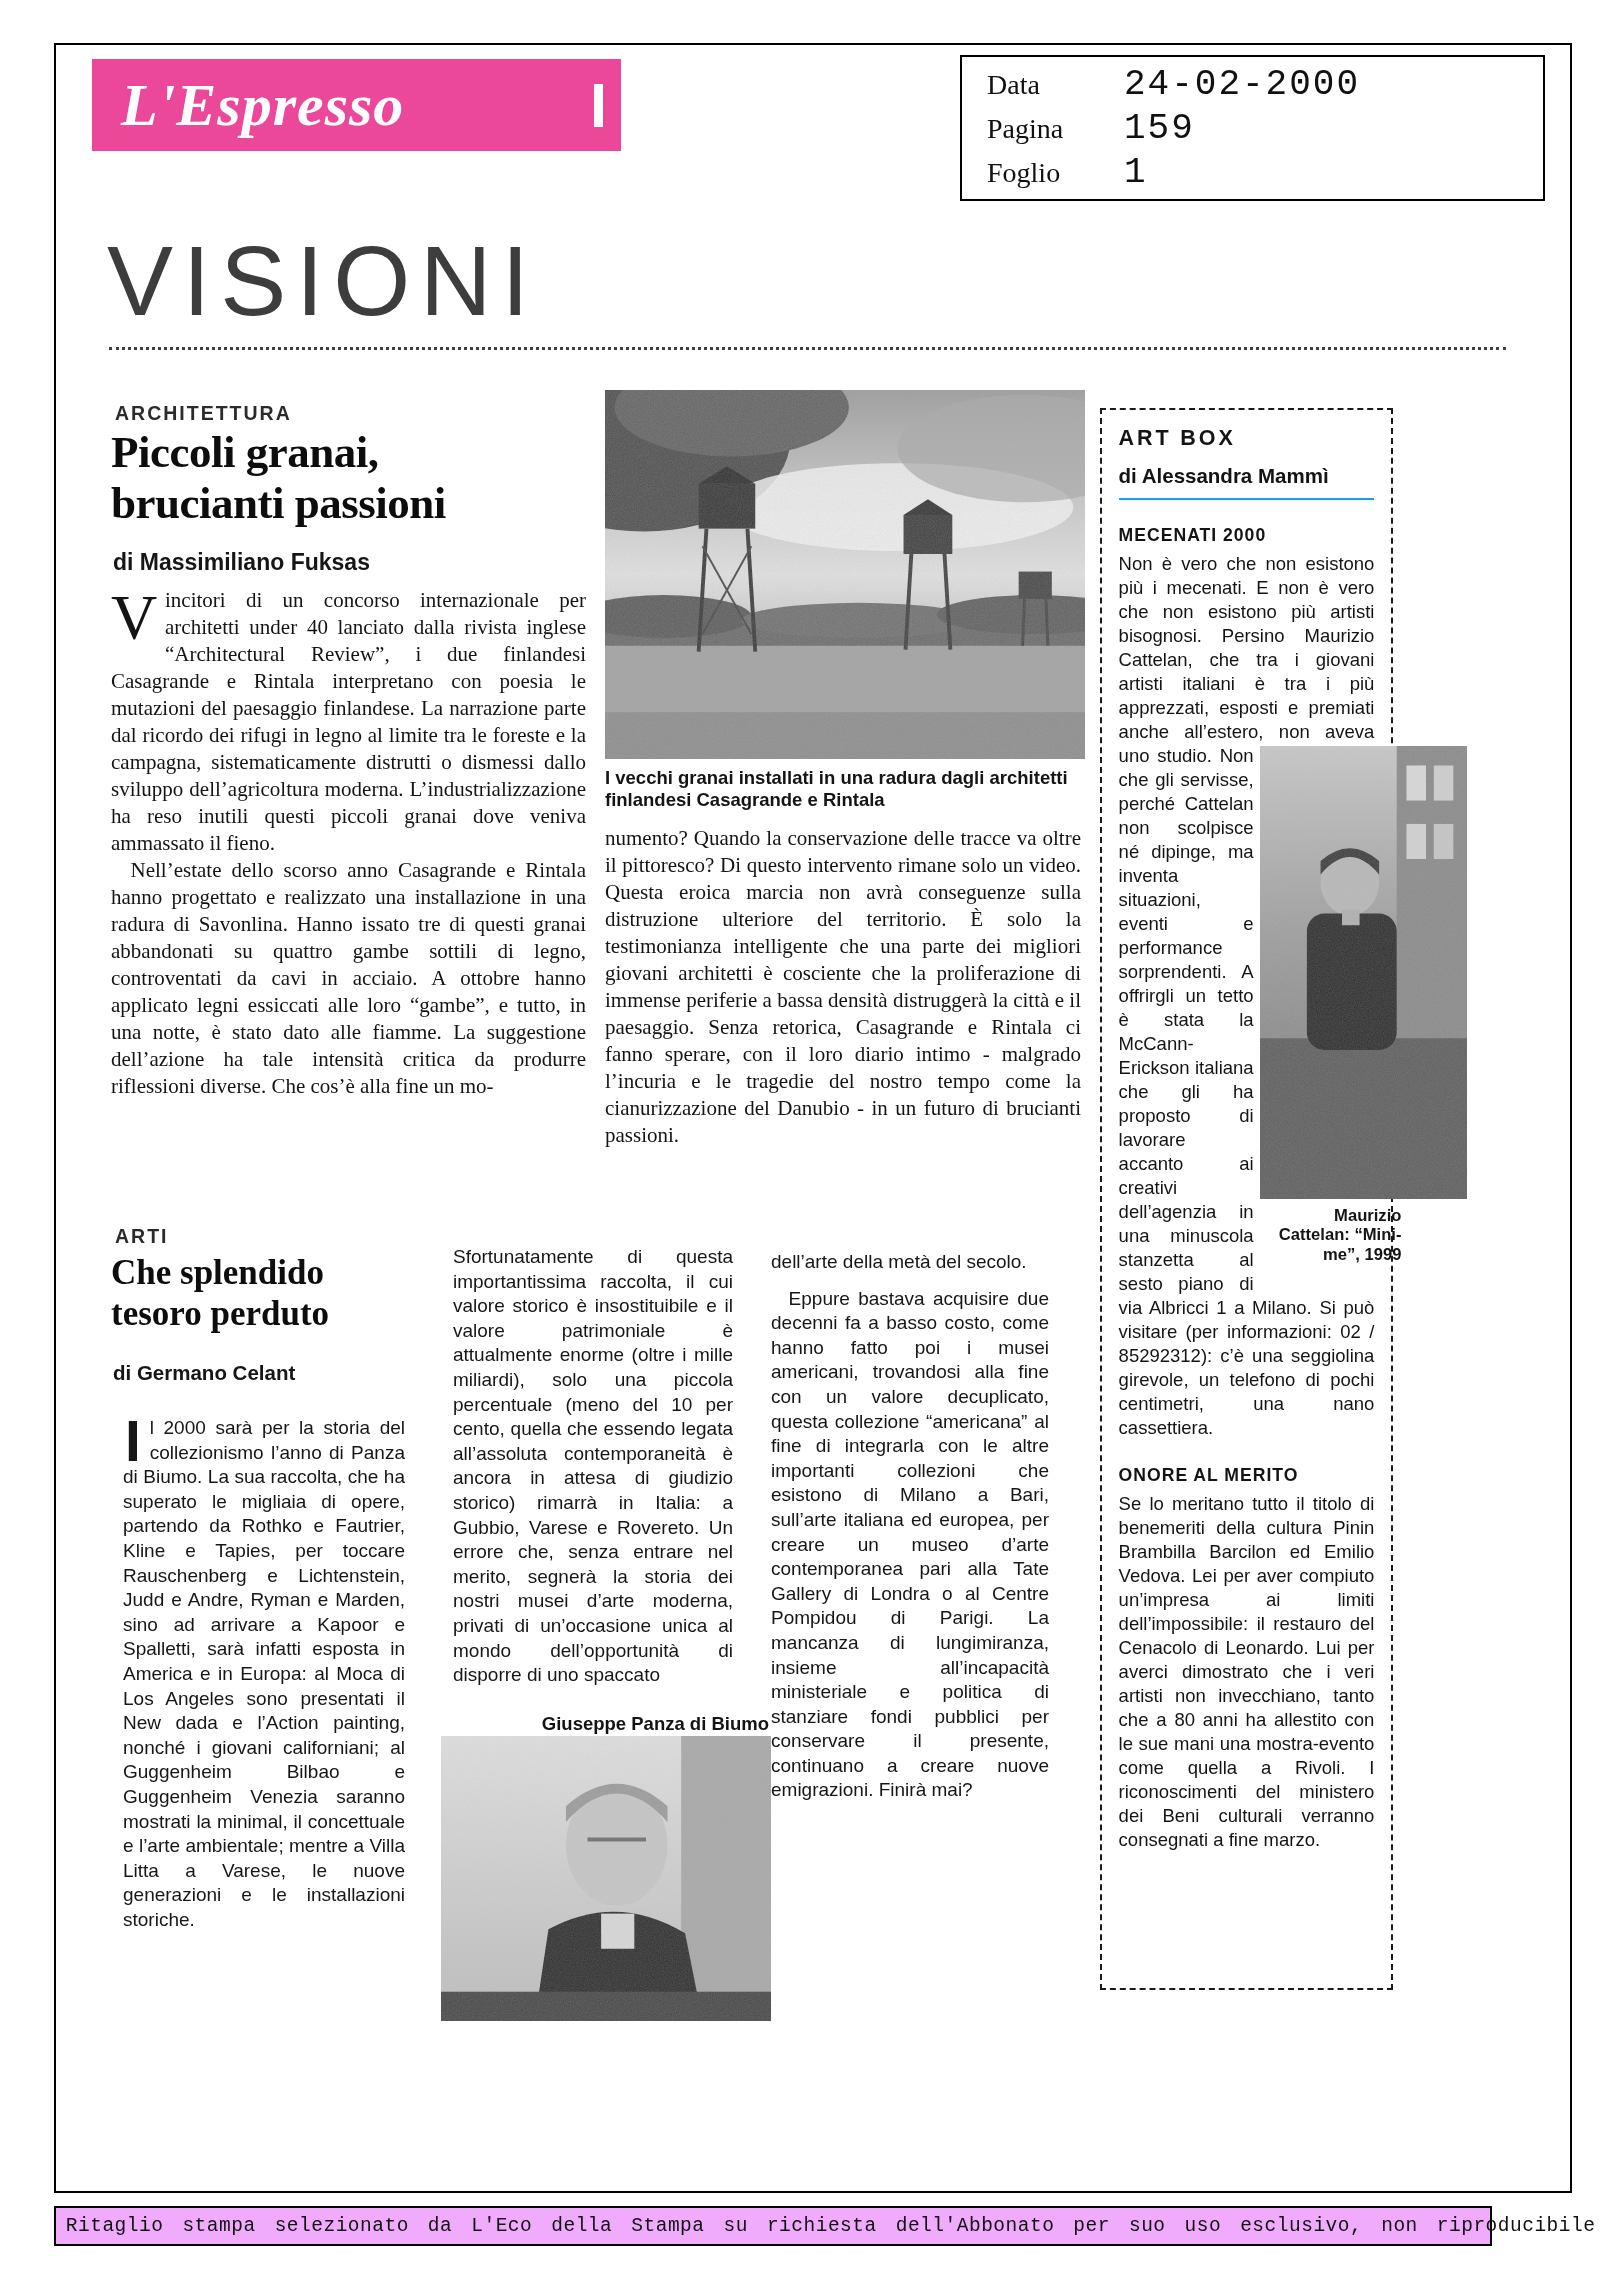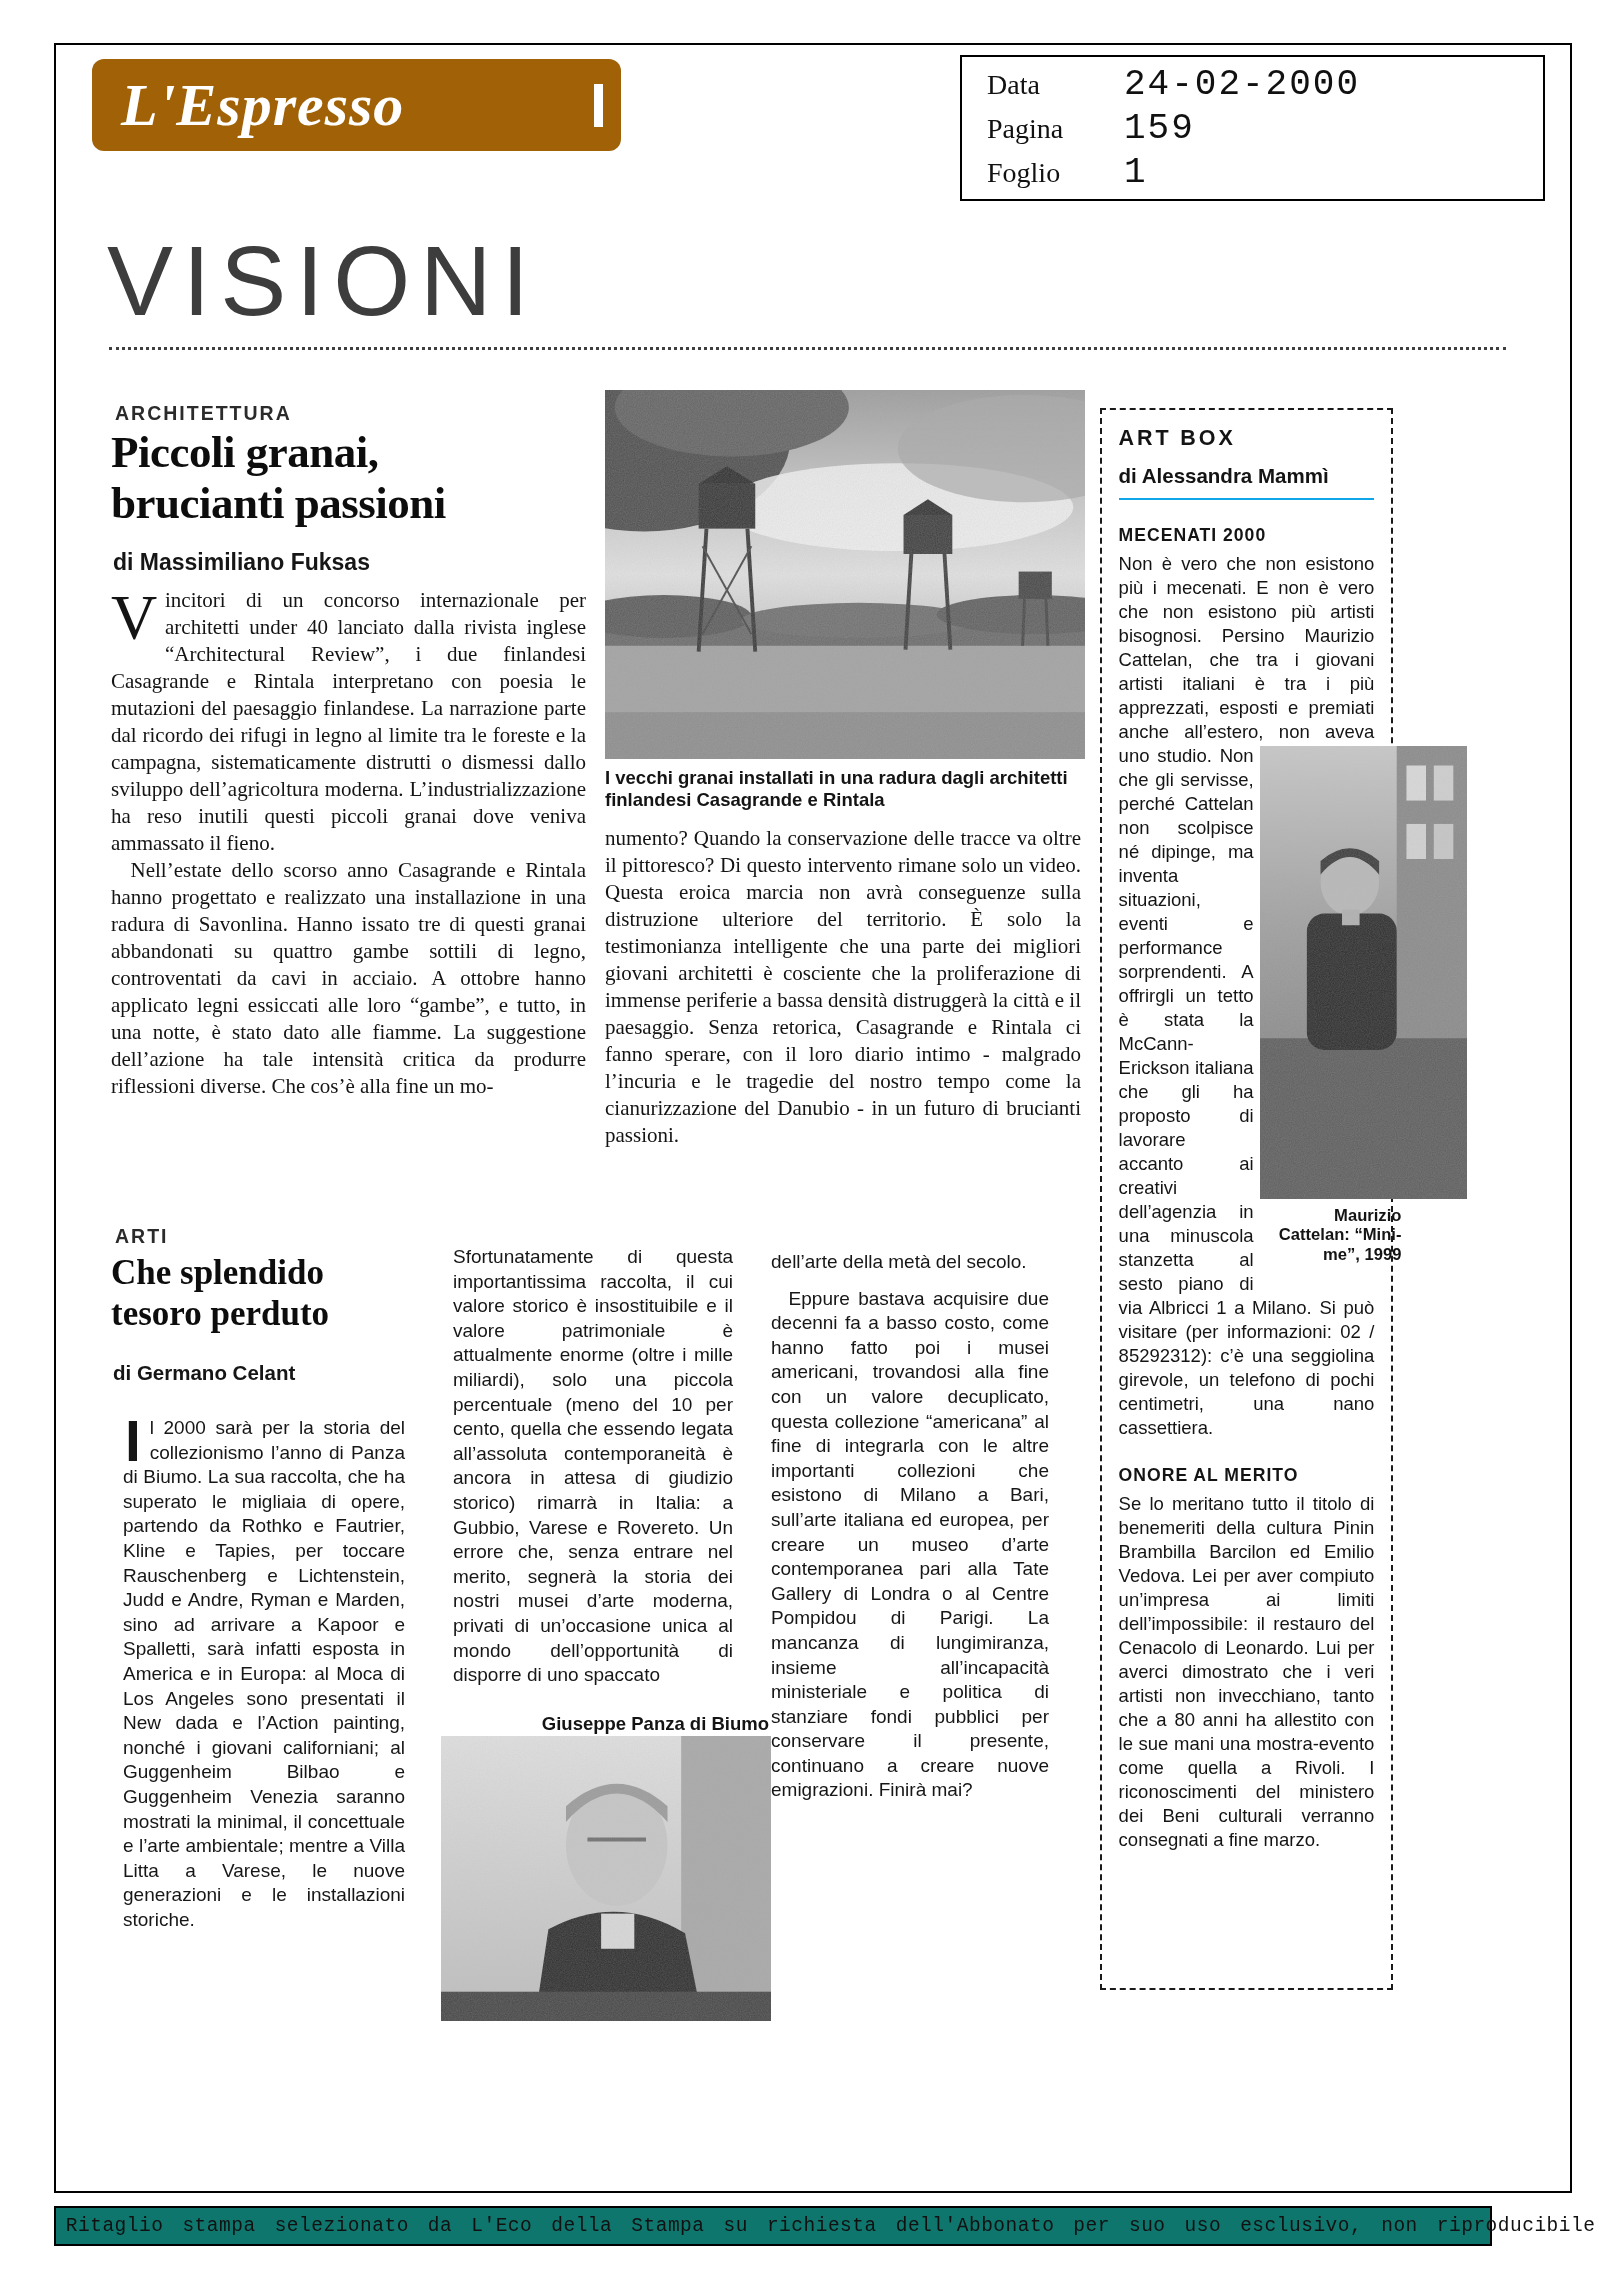--- a/index.html
+++ b/index.html
@@ -3,21 +3,21 @@
 <meta charset="utf-8">
 <style>
   html,body { margin:0; padding:0; background:#ffffff; }
   .page {
     position:relative; width:1623px; height:2272px; background:#fff;
     font-family:"Liberation Serif", serif; color:#111; overflow:hidden;
   }
   .frame { position:absolute; left:54px; top:43px; width:1514px; height:2146px; border:2.9px solid #000; }
 
   
-  .logo-box { position:absolute; left:92px; top:59px; width:529px; height:92px; background:#a16207; display:flex; align-items:center;border-radius:12px; }
+  .logo-box { position:absolute; left:92px; top:59px; width:529px; height:92px; background:#ec4899; display:flex; align-items:center; }
   .logo-text { color:#fff; font-family:"Liberation Serif", serif; font-style:italic; font-weight:bold; font-size:60px; padding-left:29px; letter-spacing:1px; }
   .logo-notch { position:absolute; right:17.6px; top:25px; width:9.8px; height:43px; background:#fff; }
 
   .meta-box { position:absolute; left:960px; top:55px; width:585px; height:146px; border:2.9px solid #000; box-sizing:border-box; padding:5.9px 0 0 25px; background:#fff; }
   .meta-row { display:flex; height:44px; align-items:center; }
   .meta-label { width:137px; font-family:"Liberation Serif", serif; font-size:28px; }
   .meta-value { font-family:"Liberation Mono", monospace; font-size:36px; letter-spacing:2px; }
 
   
   .section-title { position:absolute; left:107px; top:224px; font-family:"Liberation Sans", sans-serif; font-weight:400; font-size:99px; color:#3d3d3d; letter-spacing:9.8px; }
@@ -61,21 +61,21 @@
   #arti-col1 { position:absolute; left:111px; top:1404px; width:306px; }
   .dropcap-sans { float:left; font-family:"Liberation Sans", sans-serif; font-weight:bold; font-size:57px; line-height:47px; padding:2px 8.8px 0 2px; }
   #arti-col2 { position:absolute; left:441px; top:1233px; width:304px; }
   #panza-caption { position:absolute; left:441px; top:1713px; width:328px; text-align:right; }
   #panza-photo { left:441px; top:1736px; width:330px; height:285px; }
   #arti-col3 { position:absolute; left:759px; top:1238px; width:302px; }
   #arti-col3 .indent { text-indent:17.6px; }
   #arti-col3 .credit { font-weight:bold; margin-top:9.8px; text-align:left; }
 
   
-  .footer-strip { position:absolute; left:54px; top:2206px; width:1438px; border:2.9px solid #000; box-sizing:border-box; padding:6.8px 9.8px; font-family:"Liberation Mono", monospace; font-size:19.5px; letter-spacing:0.5px; word-spacing:6.8px; white-space:nowrap; background:#0f766e; }
+  .footer-strip { position:absolute; left:54px; top:2206px; width:1438px; border:2.9px solid #000; box-sizing:border-box; padding:6.8px 9.8px; font-family:"Liberation Mono", monospace; font-size:19.5px; letter-spacing:0.5px; word-spacing:6.8px; white-space:nowrap; background:#f0abfc; }
 
   svg { display:block; }
 </style>
 </head>
 <body>
 
 <div class="page">
 
   <div class="frame"></div>
 

